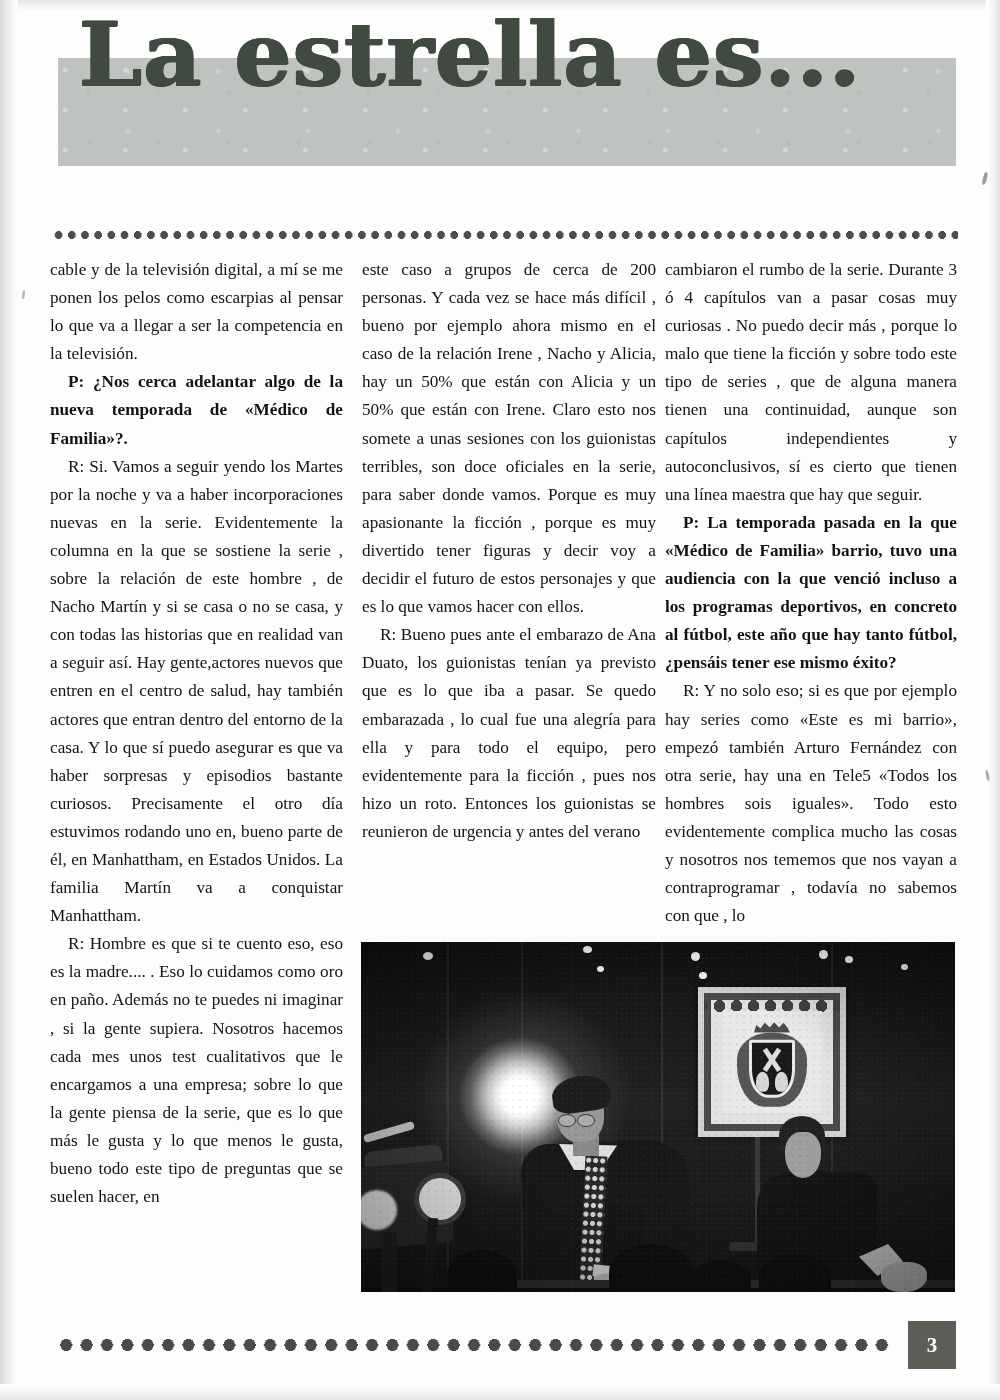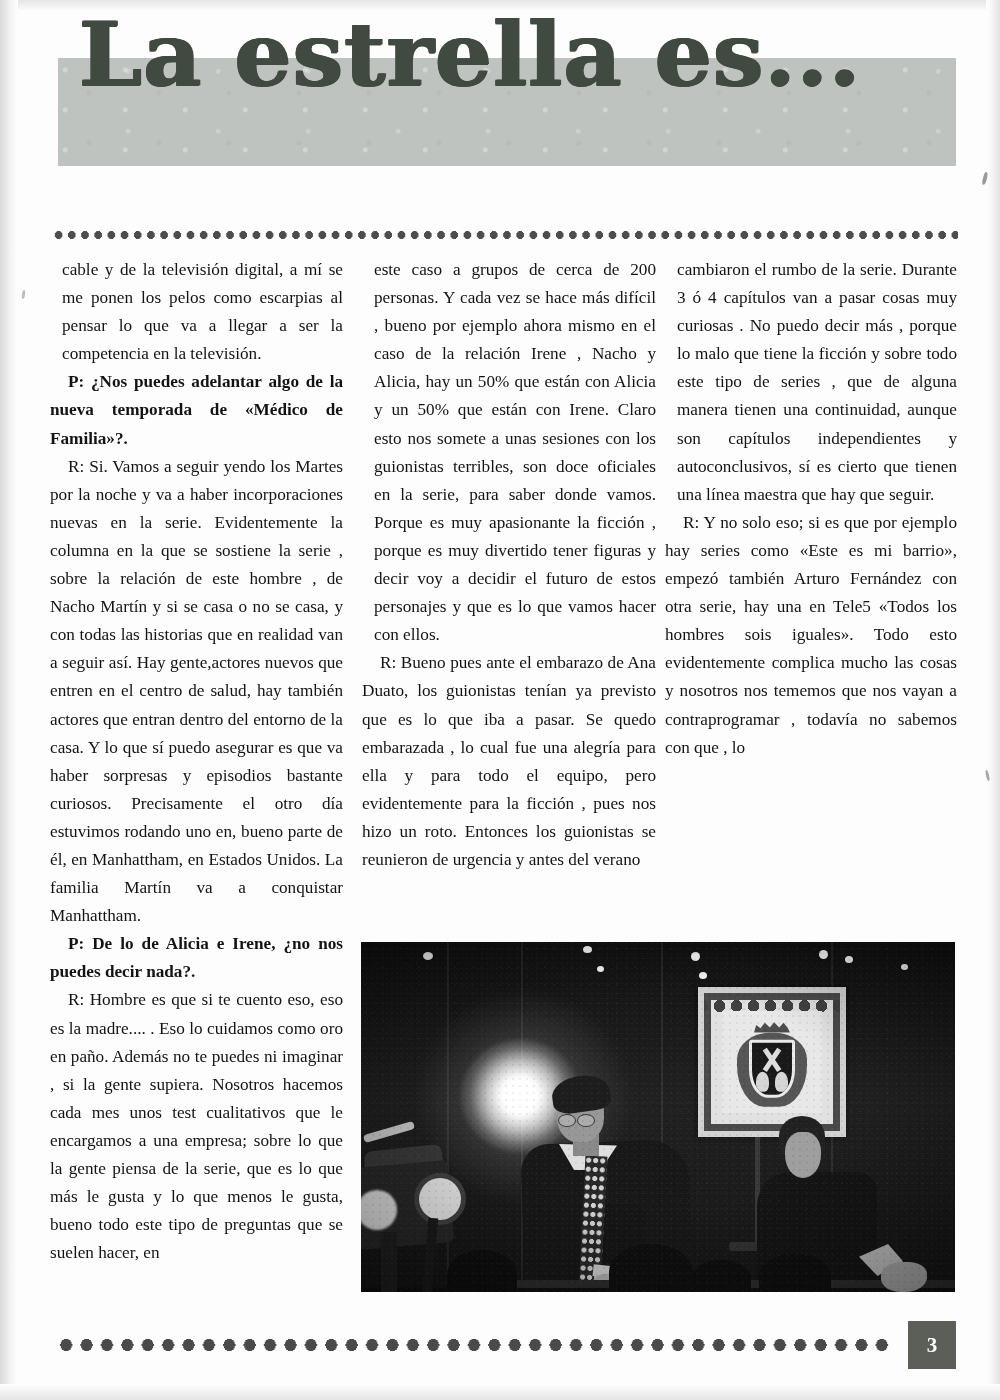--- a/index.html
+++ b/index.html
@@ -118,21 +118,20 @@
   .col p{margin:0;}
   .col p.q{
     font-weight:700;
     text-indent:18px;
   }
   .col p.a{
     text-indent:18px;
   }
   .col p.cont{
     text-indent:0;
-    margin-left:12px;
   }
   #col1{left:50px;width:293px;}
   #col2{left:362px;width:294px;}
   #col3{left:665px;width:292px;}
 
   
   .photo{
     position:absolute;
     left:361px;top:942px;width:594px;height:350px;
     overflow:hidden;
@@ -396,33 +395,33 @@
 
   <div class="scan-mark"></div>
   <div class="scan-mark2"></div>
   <div class="scan-mark3"></div>
 
   <div class="dots dots-top"></div>
   <div class="dots dots-bottom"></div>
 
   <div class="col" id="col1">
     <p class="cont">cable y de la televisión digital, a mí se me ponen los pelos como escarpias al pensar lo que va a llegar a ser la competencia en la televisión.</p>
-    <p class="q">P: ¿Nos puedes adelantar algo de la nueva temporada de «Médico de Familia»?.</p>
+    <p class="q">P: ¿Nos cerca adelantar algo de la nueva temporada de «Médico de Familia»?.</p>
     <p class="a">R: Si. Vamos a seguir yendo los Martes por la noche y va a haber incorporaciones nuevas en la serie. Evidentemente la columna en la que se sostiene la serie , sobre la relación de este hombre , de Nacho Martín y si se casa o no se casa, y con todas las historias que en realidad van a seguir así. Hay gente,actores nuevos que entren en el centro de salud, hay también actores que entran dentro del entorno de la casa. Y lo que sí puedo asegurar es que va haber sorpresas y episodios bastante curiosos. Precisamente el otro día estuvimos rodando uno en, bueno parte de él, en Manhattham, en Estados Unidos. La familia Martín va a conquistar Manhattham.</p>
-    <p class="q">P: De lo de Alicia e Irene, ¿no nos puedes decir nada?.</p>
     <p class="a">R: Hombre es que si te cuento eso, eso es la madre.... . Eso lo cuidamos como oro en paño. Además no te puedes ni imaginar , si la gente supiera. Nosotros hacemos cada mes unos test cualitativos que le encargamos a una empresa; sobre lo que la gente piensa de la serie, que es lo que más le gusta y lo que menos le gusta, bueno todo este tipo de preguntas que se suelen hacer, en</p>
   </div>
 
   <div class="col" id="col2">
     <p class="cont">este caso a grupos de cerca de 200 personas. Y cada vez se hace más difícil , bueno por ejemplo ahora mismo en el caso de la relación Irene , Nacho y Alicia, hay un 50% que están con Alicia y un 50% que están con Irene. Claro esto nos somete a unas sesiones con los guionistas terribles, son doce oficiales en la serie, para saber donde vamos. Porque es muy apasionante la ficción , porque es muy divertido tener figuras y decir voy a decidir el futuro de estos personajes y que es lo que vamos hacer con ellos.</p>
     <p class="a">R: Bueno pues ante el embarazo de Ana Duato, los guionistas tenían ya previsto que es lo que iba a pasar. Se quedo embarazada , lo cual fue una alegría para ella y para todo el equipo, pero evidentemente para la ficción , pues nos hizo un roto. Entonces los guionistas se reunieron de urgencia y antes del verano</p>
   </div>
 
   <div class="col" id="col3">
     <p class="cont">cambiaron el rumbo de la serie. Durante 3 ó 4 capítulos van a pasar cosas muy curiosas . No puedo decir más , porque lo malo que tiene la ficción  y sobre todo este tipo de series , que de alguna manera tienen una continuidad, aunque son capítulos independientes y autoconclusivos, sí es cierto que tienen una línea maestra  que hay que seguir.</p>
+    <p class="q">P: La temporada pasada en la que «Médico de Familia» barrio, tuvo una audiencia con la que venció incluso a los programas deportivos, en concreto al fútbol, este año que hay tanto fútbol, ¿pensáis tener ese mismo éxito?</p>
     <p class="a">R: Y no solo eso; si es que por ejemplo hay series como «Este es mi barrio», empezó también Arturo Fernández con otra serie, hay una en Tele5 «Todos los hombres sois iguales». Todo esto evidentemente complica mucho las cosas y nosotros nos tememos que nos vayan a contraprogramar , todavía no sabemos con que , lo</p>
   </div>
 
   <div class="photo">
     <div class="ph-bg"></div>
 
     <div class="seam s1"></div>
     <div class="seam s2"></div>
     <div class="seam s3"></div>
     <div class="seam s4"></div>

